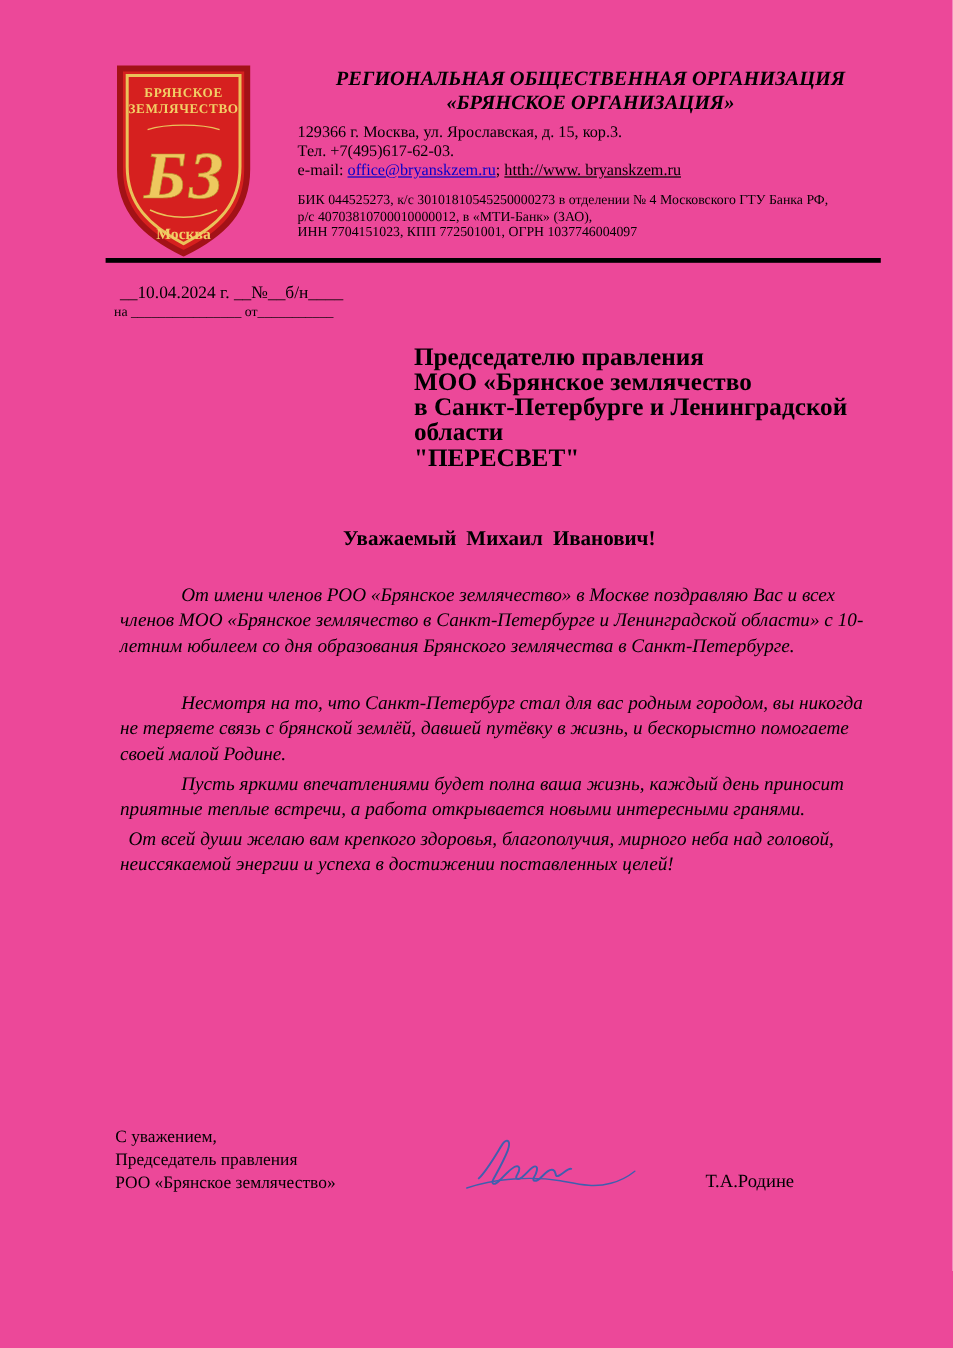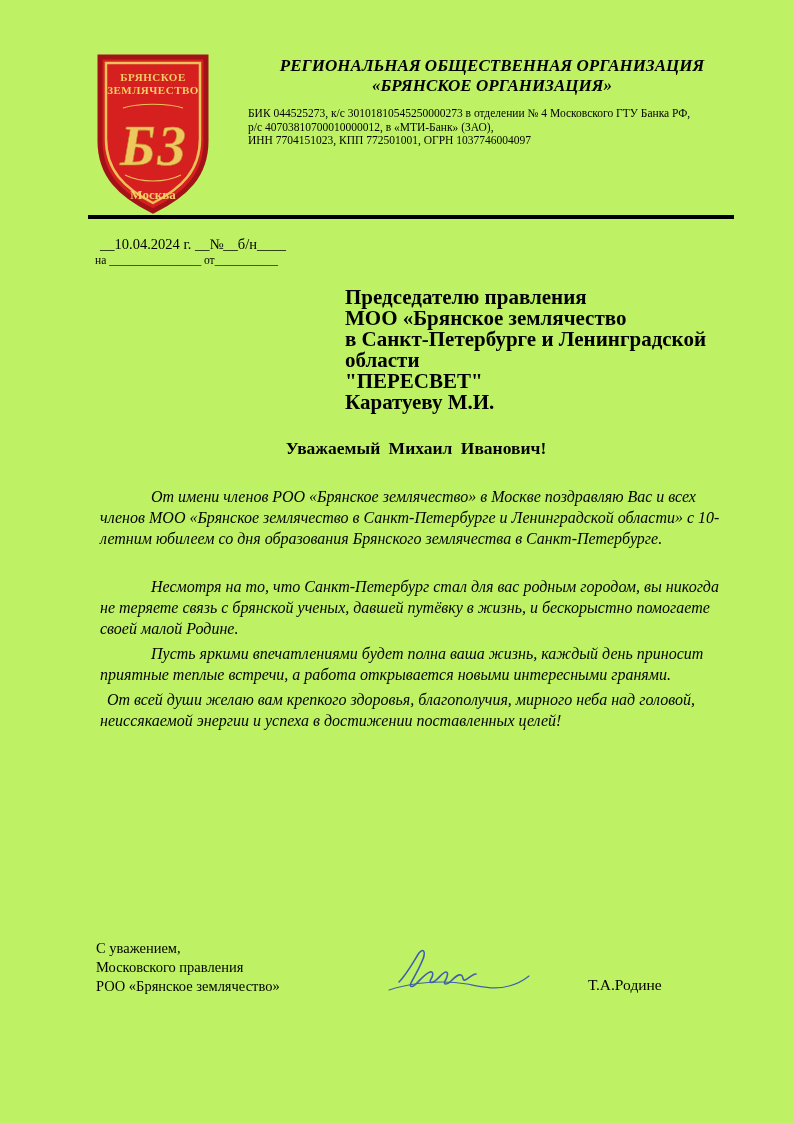--- a/index.html
+++ b/index.html
@@ -1,19 +1,19 @@
 <!DOCTYPE html>
 <html><head>
 <meta charset="utf-8">
 <style>
   html,body{margin:0;padding:0;background:#ffffff;}
   .page{
     position:relative;
     width:794px;height:1123px;
-    background:#bef264;
+    background:#ec4899;
     font-family:"Liberation Serif","DejaVu Serif",serif;
     color:#000;
     overflow:hidden;
   }
   
   .logo{position:absolute;left:93px;top:53px;width:120px;height:164px;}
   .logo svg text{text-anchor:middle;}
   .logo-top{font-family:"Liberation Serif",serif;font-weight:bold;font-size:11px;fill:#f2cf66;letter-spacing:.5px;}
   .logo-monogram{font-family:"Liberation Serif",serif;font-weight:bold;font-style:italic;font-size:56px;fill:#eec85e;stroke:#b98f2e;stroke-width:.6px;}
   .logo-city{font-family:"Liberation Serif",serif;font-weight:bold;font-size:13px;fill:#f2cf66;}
@@ -57,52 +57,56 @@
       <path d="M30,55 C45,50 75,50 90,55" fill="none" stroke="#eac25a" stroke-width="1.2"></path>
       <text x="60" y="112" class="logo-monogram">БЗ</text>
       <path d="M32,122 C48,130 72,130 88,122" fill="none" stroke="#eac25a" stroke-width="1.2"></path>
       <text x="60" y="146" class="logo-city">Москва</text>
     </svg>
   </div>
 
   <div class="letterhead">
     <div class="lh-title">РЕГИОНАЛЬНАЯ ОБЩЕСТВЕННАЯ ОРГАНИЗАЦИЯ</div>
     <div class="lh-title">«БРЯНСКОЕ ОРГАНИЗАЦИЯ»</div>
+    <div class="lh-contact">
+      <div>129366 г. Москва, ул. Ярославская, д. 15, кор.3.</div>
+      <div>Тел. +7(495)617-62-03.</div>
+      <div><span>e-mail: </span><a href="#" class="link-email">office@bryanskzem.ru</a><span>;  </span><a href="#" class="link-site">htth://www. bryanskzem.ru</a></div>
+    </div>
     <div class="lh-bank">
       <div>БИК 044525273, к/с 30101810545250000273 в отделении № 4 Московского ГТУ Банка РФ,</div>
       <div>р/с 40703810700010000012, в «МТИ-Банк» (ЗАО),</div>
       <div>ИНН 7704151023, КПП 772501001, ОГРН 1037746004097</div>
     </div>
   </div>
 
   <div class="rule"></div>
 
   <div class="ref-date">__10.04.2024 г. __№__б/н____</div>
   <div class="ref-from">на ________________ от___________</div>
 
   <div class="addressee">
     <div>Председателю правления</div>
     <div>МОО «Брянское землячество</div>
     <div>в Санкт-Петербурге и Ленинградской области</div>
     <div>"ПЕРЕСВЕТ"</div>
-    <div>Каратуеву М.И.</div>
   </div>
 
   <div class="salutation">Уважаемый Михаил Иванович!</div>
 
   <div class="body-text">
     <p class="gap-after">От имени членов РОО «Брянское землячество» в Москве поздравляю Вас и всех членов МОО «Брянское землячество в Санкт-Петербурге и Ленинградской области»  с 10-летним юбилеем со дня образования Брянского землячества в Санкт-Петербурге.</p>
-    <p>Несмотря на то, что  Санкт-Петербург стал для вас родным городом, вы никогда не теряете связь с брянской ученых, давшей путёвку в жизнь, и бескорыстно помогаете своей малой Родине.</p>
+    <p>Несмотря на то, что  Санкт-Петербург стал для вас родным городом, вы никогда не теряете связь с брянской землёй, давшей путёвку в жизнь, и бескорыстно помогаете своей малой Родине.</p>
     <p>Пусть яркими впечатлениями будет полна ваша жизнь, каждый день приносит приятные теплые встречи, а работа открывается новыми интересными гранями.</p>
     <p class="small-indent">От всей души желаю вам крепкого  здоровья,  благополучия, мирного неба над головой, неиссякаемой энергии и успеха в достижении поставленных целей!</p>
   </div>
 
   <div class="sign-block">
     <div>С уважением,</div>
-    <div>Московского правления</div>
+    <div>Председатель правления</div>
     <div>РОО «Брянское землячество»</div>
   </div>
 
   <div class="autograph">
     <svg width="150" height="55" viewBox="0 0 150 55">
       <path d="M16,36 C24,28 32,13 36,7 C40,2 43,5 40,13 C36,23 30,33 28,37 C26,41 29,42 33,38 C38,33 43,27 47,26 C51,25 50,30 48,33 C46,36 48,38 52,35 C57,31 60,26 63,26 C66,26 64,32 62,35 C60,39 64,39 68,35 C72,31 75,28 78,29 C81,30 79,35 82,34 C86,33 90,27 93,28" fill="none" stroke="#3f5fae" stroke-width="1.6" stroke-linecap="round"></path>
       <path d="M6,44 C30,36 60,34 84,38 C100,41 112,44 126,40 C134,38 141,34 146,30" fill="none" stroke="#3f5fae" stroke-width="1.2" stroke-linecap="round"></path>
     </svg>
   </div>
 

